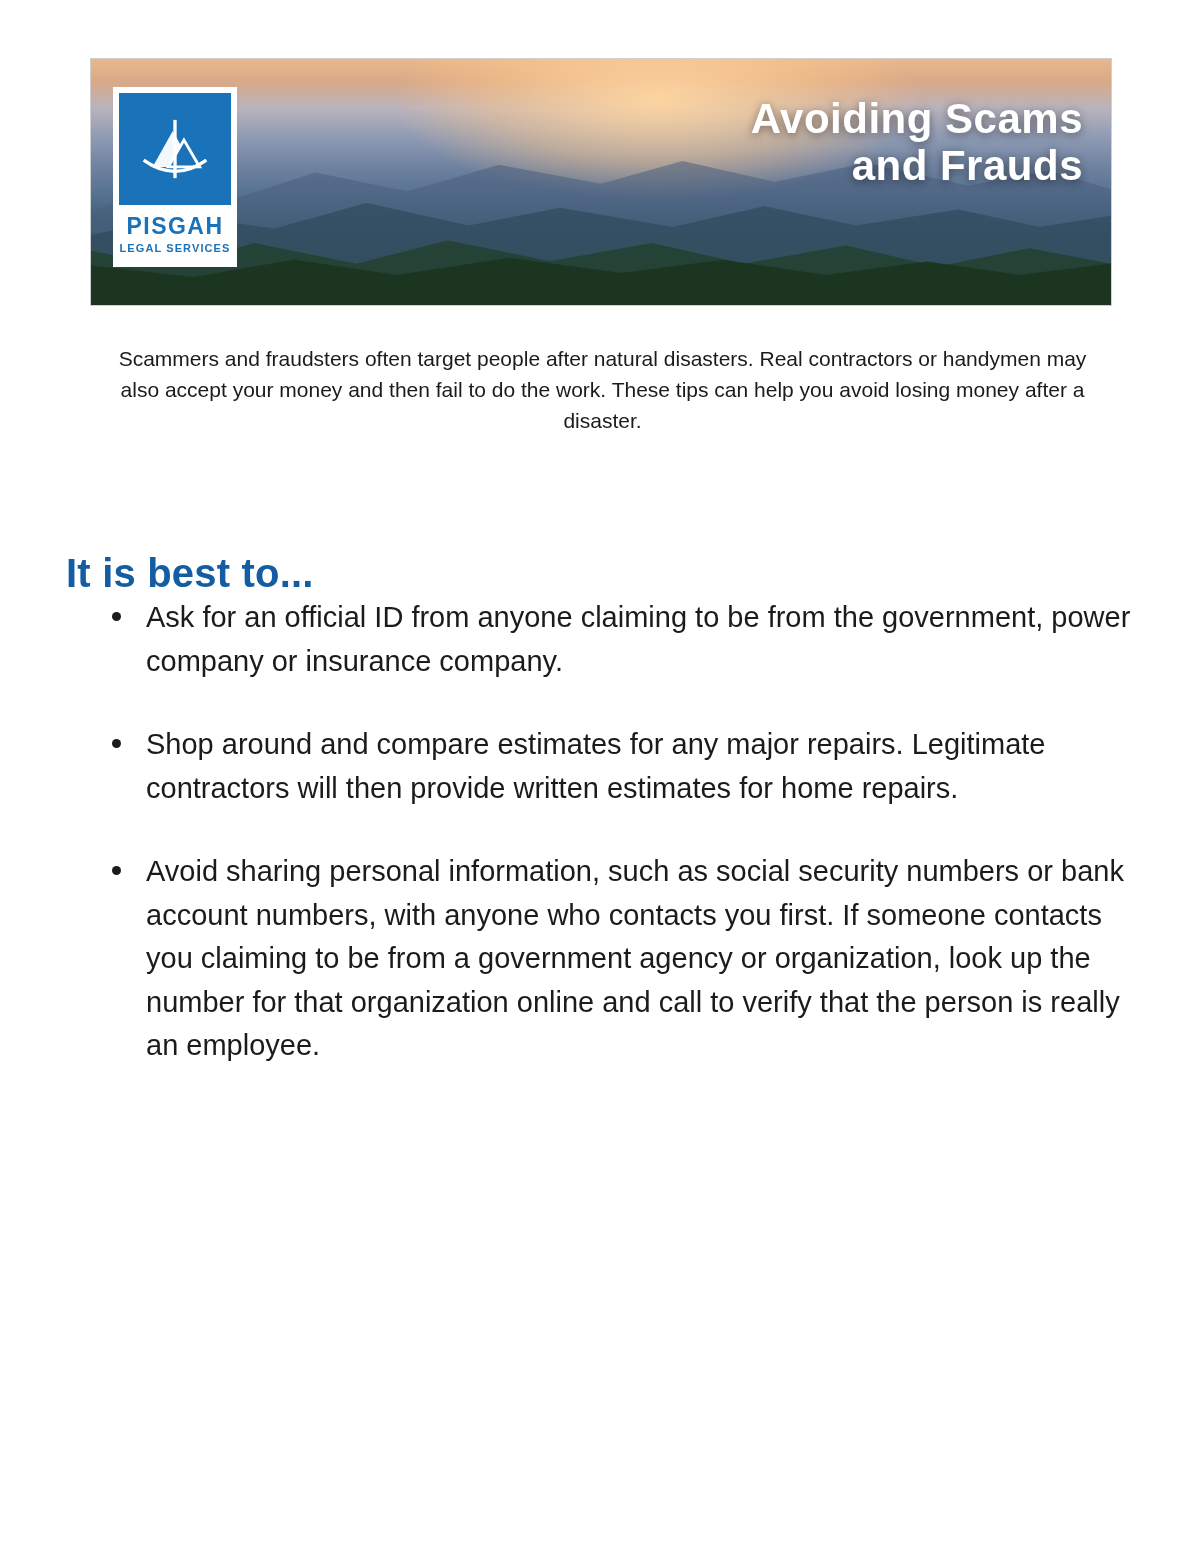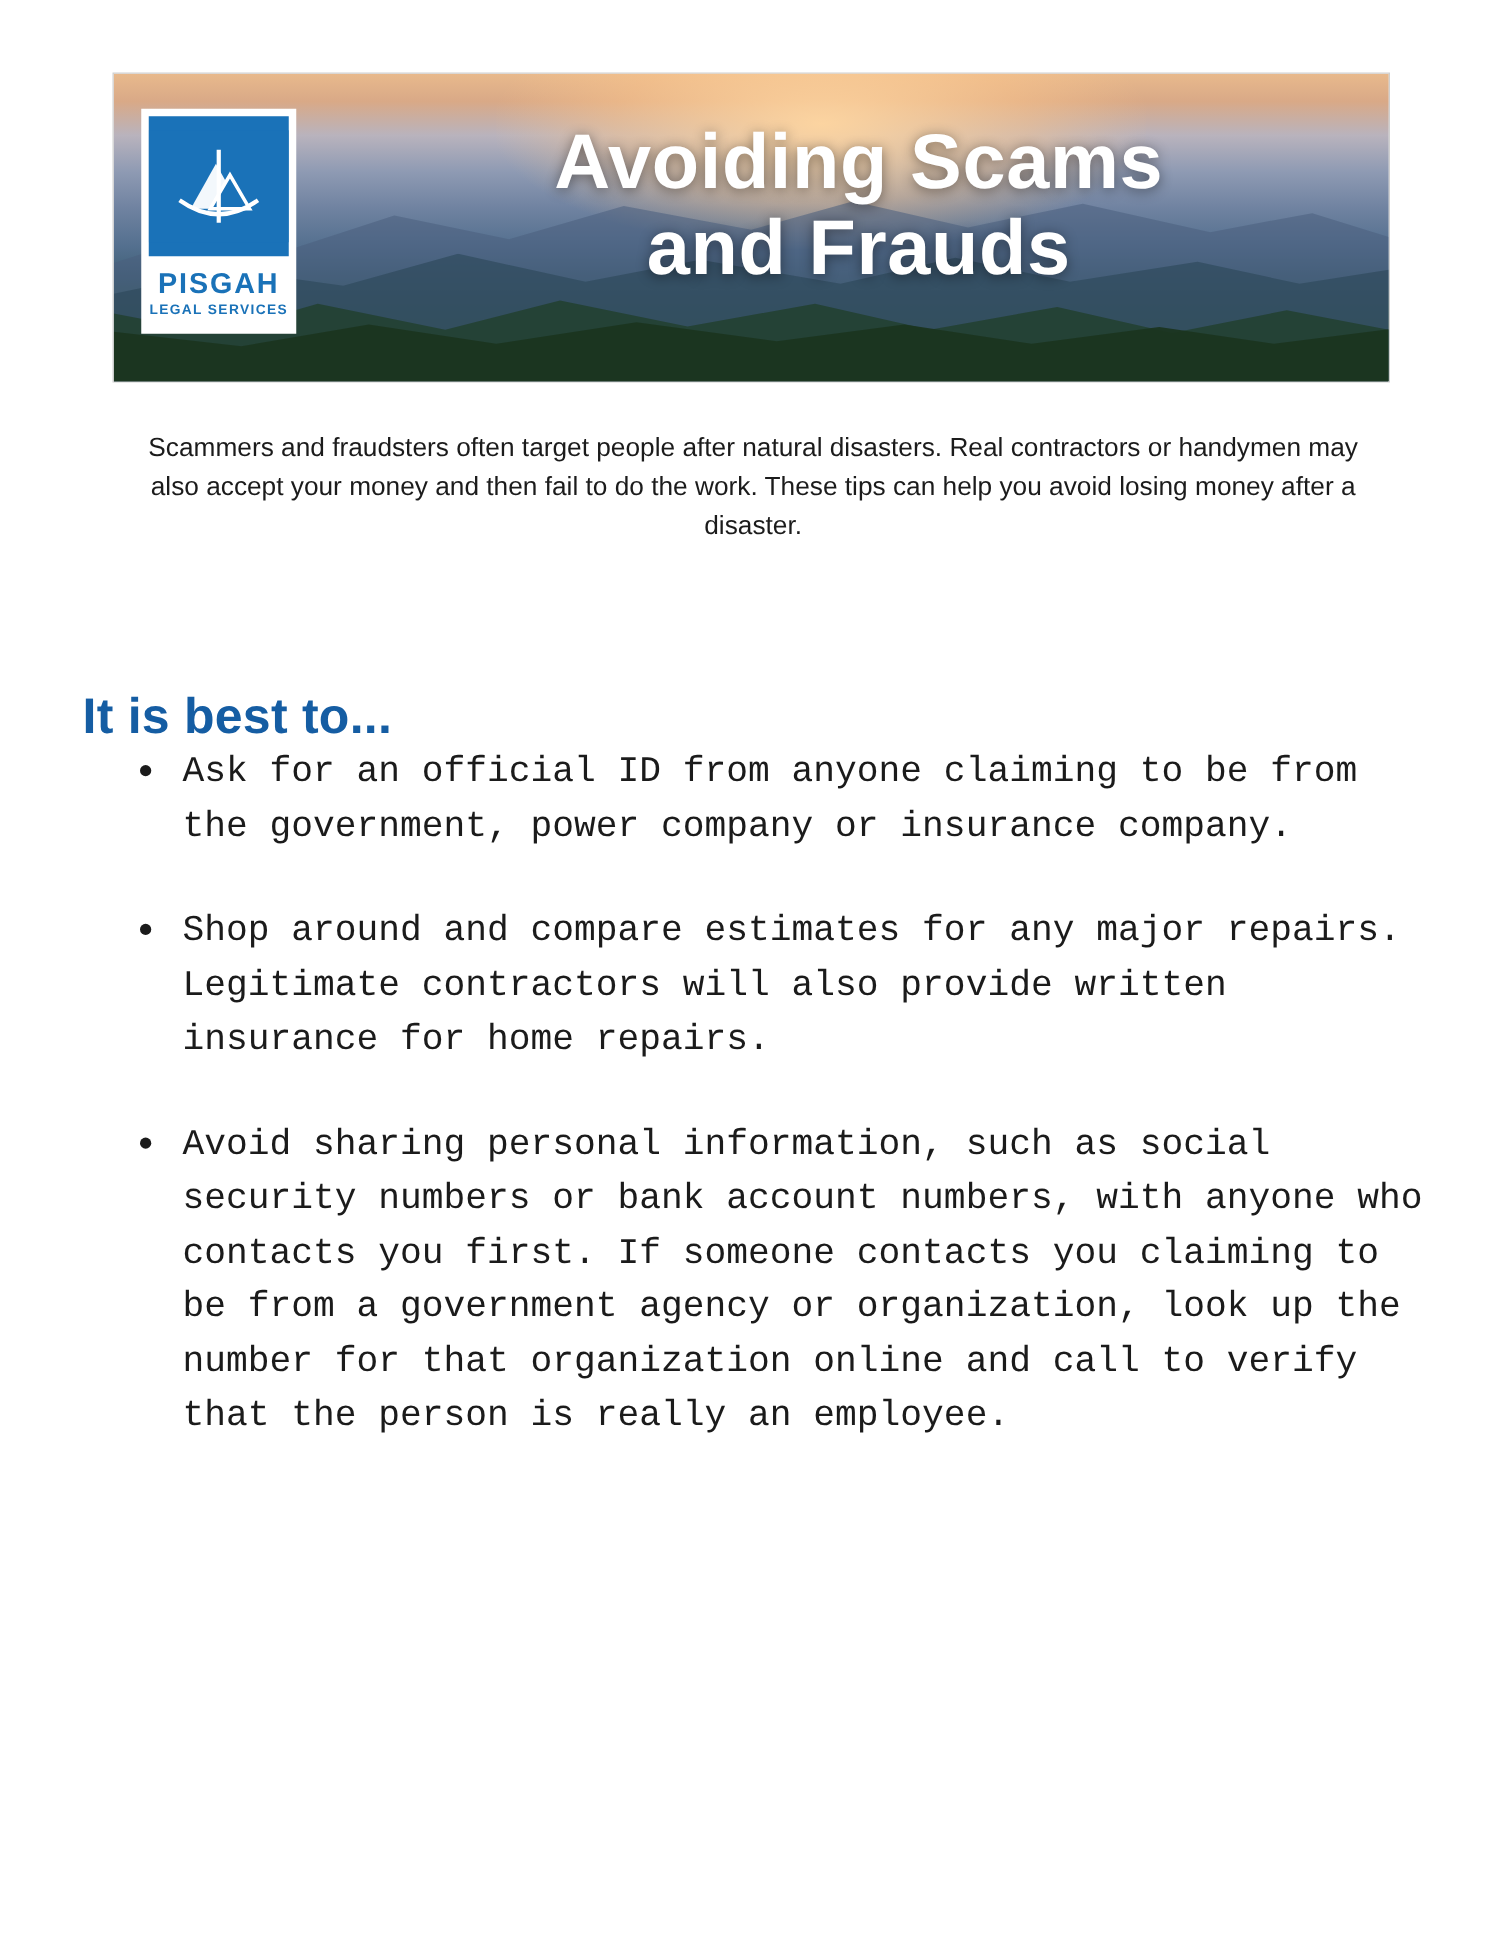--- a/index.html
+++ b/index.html
@@ -118,23 +118,23 @@
     color: #1a72b8;
     font-weight: 700;
     margin-top: 4px;
   }
 
   .banner-title {
     position: absolute;
     left: 200px;
     right: 28px;
     top: 36px;
-    text-align: center;
+    text-align: right;
     color: #ffffff;
-    font-size: 62px;
+    font-size: 42px;
     line-height: 1.12;
     font-weight: 700;
     letter-spacing: .5px;
     text-shadow: 0 2px 10px rgba(0,0,0,.45);
   }
 
   
   .intro {
     position: absolute;
     left: 110px;
@@ -157,21 +157,20 @@
     letter-spacing: .2px;
     text-align: right;
   }
 
   
   .bullets {
     position: absolute;
     left: 90px;
     top: 596px;
     width: 1060px;
-    font-family: Liberation Mono, monospace;
   }
   .bullet {
     position: relative;
     padding-left: 56px;
     margin-bottom: 40px;
     font-size: 29px;
     line-height: 1.5;
     color: #1b1b1b;
   }
   .bullet .dot {
@@ -220,21 +219,21 @@
 
   <h2 class="section-heading">It is best to...</h2>
 
   <div class="bullets">
     <div class="bullet">
       <span class="dot"></span>
       <span>Ask for an official ID from anyone claiming to be from the government, power company or insurance company.</span>
     </div>
     <div class="bullet">
       <span class="dot"></span>
-      <span>Shop around and compare estimates for any major repairs. Legitimate contractors will also provide written insurance for home repairs.</span>
+      <span>Shop around and compare estimates for any major repairs. Legitimate contractors will then provide written estimates for home repairs.</span>
     </div>
     <div class="bullet">
       <span class="dot"></span>
       <span>Avoid sharing personal information, such as social security numbers or bank account numbers, with anyone who contacts you first. If someone contacts you claiming to be from a government agency or organization, look up the number for that organization online and call to verify that the person is really an employee.</span>
     </div>
   </div>
 
 </div>
 
 </body></html>

